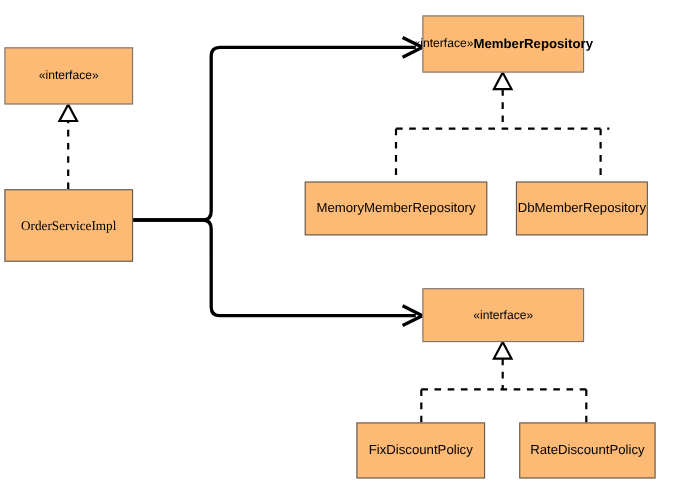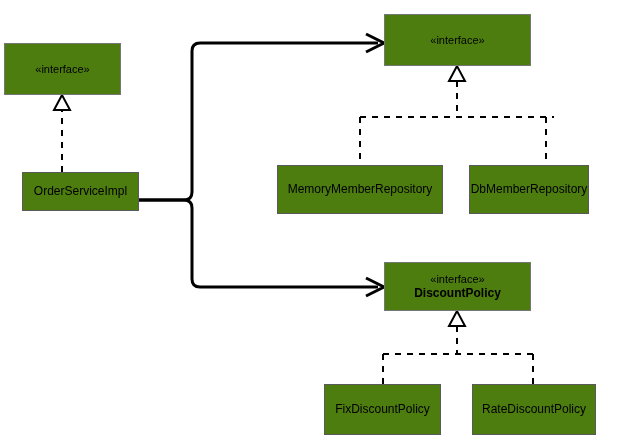--- a/index.html
+++ b/index.html
@@ -22,24 +22,24 @@
   svg.canvas {
     position: absolute;
     left: 0;
     top: 0;
     width: 631px;
     height: 446px;
   }
   .node-box {
     position: absolute;
     box-sizing: border-box;
-    background: #4d7c0f;
+    background: #fdba74;
     border: 1px solid #767676;
     display: flex;
-    flex-direction: column;
+    flex-direction: row;
     align-items: center;
     justify-content: center;
     text-align: center;
   }
   .node-box.plain {
     border: 1px solid #5a5a5a;
   }
   .stereotype {
     font-size: 11px;
     color: #000000;
@@ -94,39 +94,39 @@
       <path d="M 383 354 L 533 354" fill="none" stroke="#000000" stroke-width="2" stroke-dasharray="6,6"></path>
       <line x1="383" y1="354" x2="383" y2="384" stroke="#000000" stroke-width="2" stroke-dasharray="6,6"></line>
       <line x1="533" y1="354" x2="533" y2="384" stroke="#000000" stroke-width="2" stroke-dasharray="6,6"></line>
     </g>
   </svg>
 
   <div class="node-box" style="left:4px; top:43px; width:117px; height:52px;">
     <div class="stereotype">«interface»</div>
   </div>
 
-  <div class="node-box plain" style="left:22px; top:172px; width:117px; height:39px;">
+  <div class="node-box plain" style="left:4px; top:172px; width:117px; height:66px;font-family:Liberation Serif, serif;">
     <div class="node-title normal">OrderServiceImpl</div>
   </div>
 
   <div class="node-box" style="left:384px; top:14px; width:147px; height:52px;">
     <div class="stereotype">«interface»</div>
+    <div class="node-title">MemberRepository</div>
   </div>
 
   <div class="node-box plain" style="left:277px; top:165px; width:166px; height:49px;">
     <div class="node-title normal">MemoryMemberRepository</div>
   </div>
 
   <div class="node-box plain" style="left:469px; top:165px; width:120px; height:49px;">
     <div class="node-title normal">DbMemberRepository</div>
   </div>
 
   <div class="node-box" style="left:384px; top:262px; width:147px; height:49px;">
     <div class="stereotype">«interface»</div>
-    <div class="node-title">DiscountPolicy</div>
   </div>
 
   <div class="node-box plain" style="left:472px; top:384px; width:124px; height:51px;">
     <div class="node-title normal">RateDiscountPolicy</div>
   </div>
 
   <div class="node-box plain" style="left:324px; top:384px; width:117px; height:51px;">
     <div class="node-title normal">FixDiscountPolicy</div>
   </div>
 

